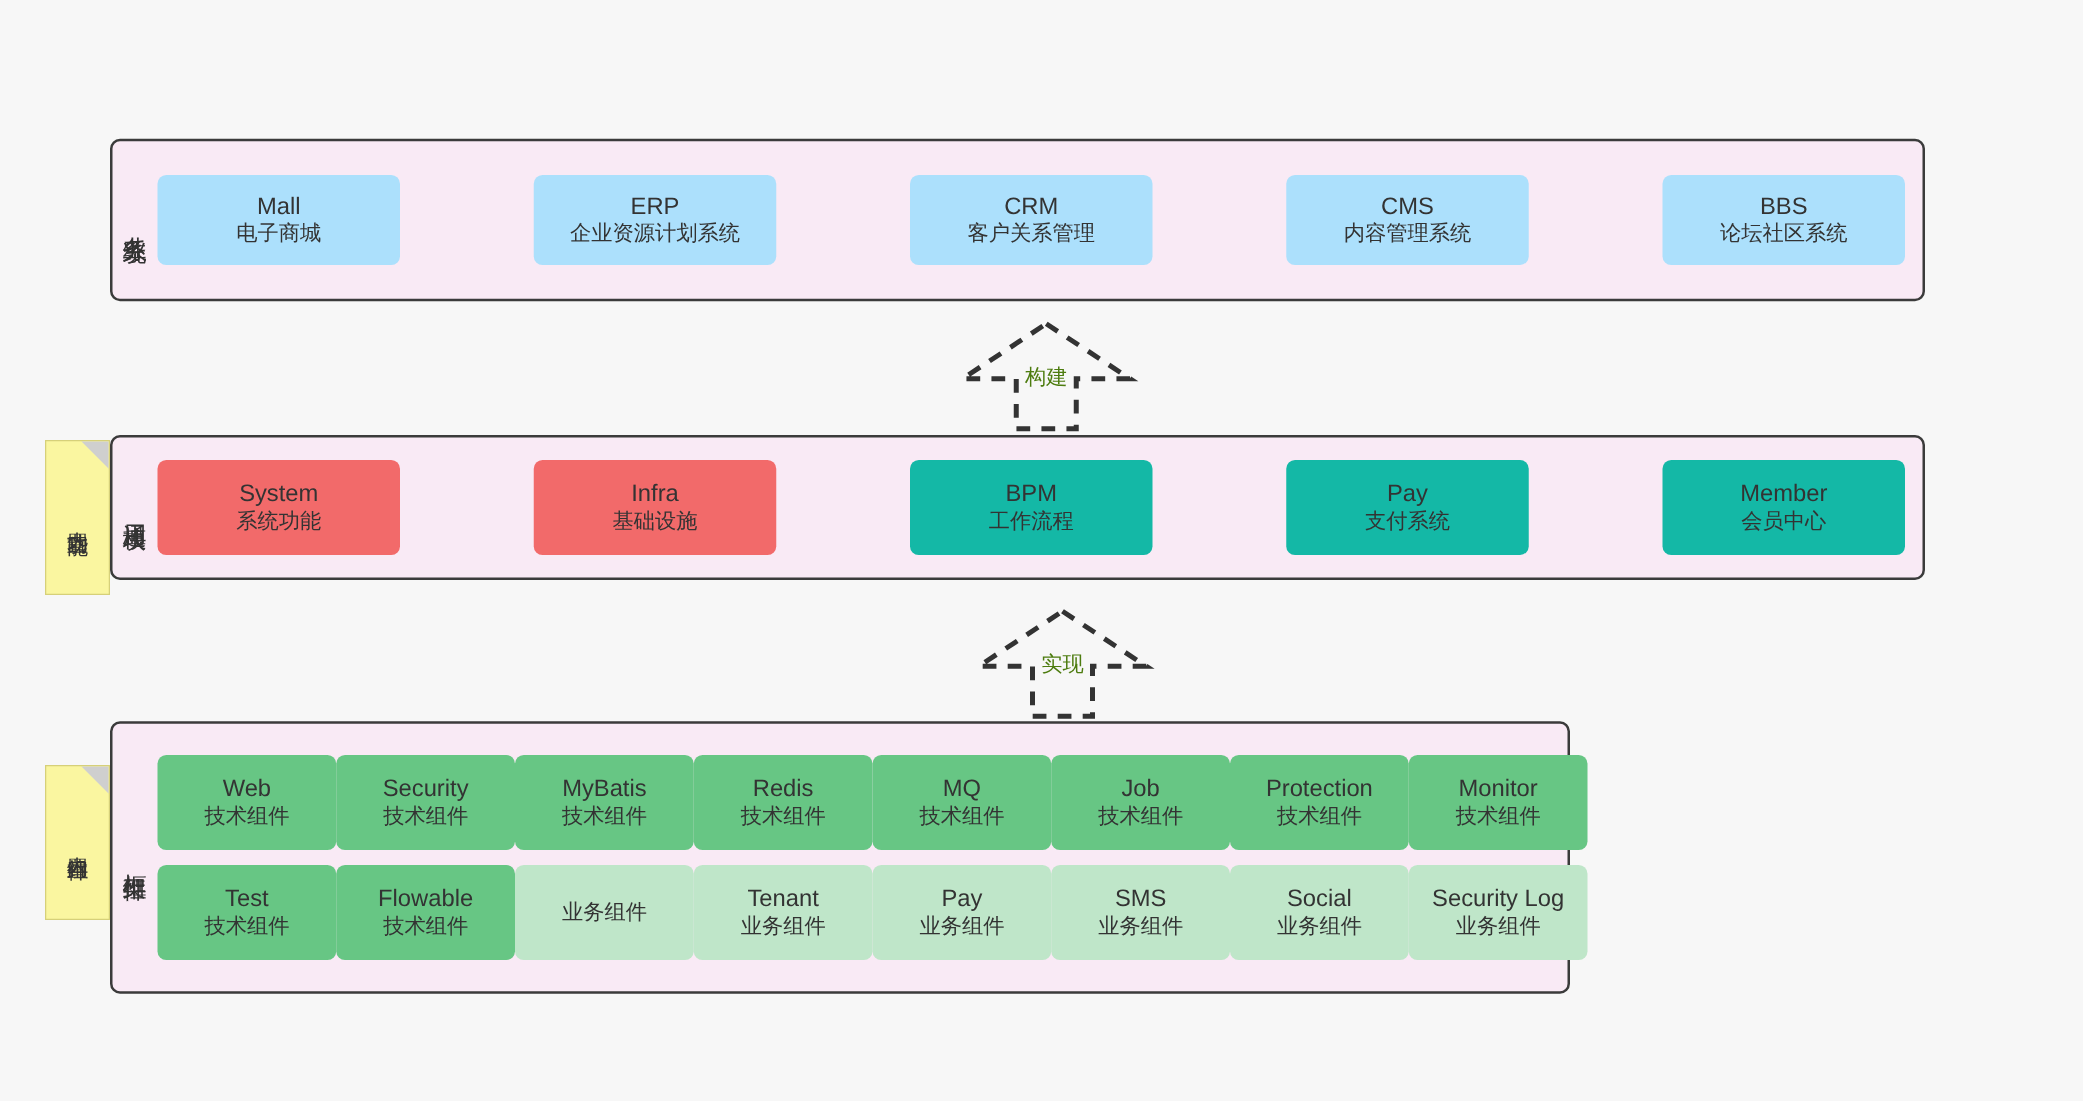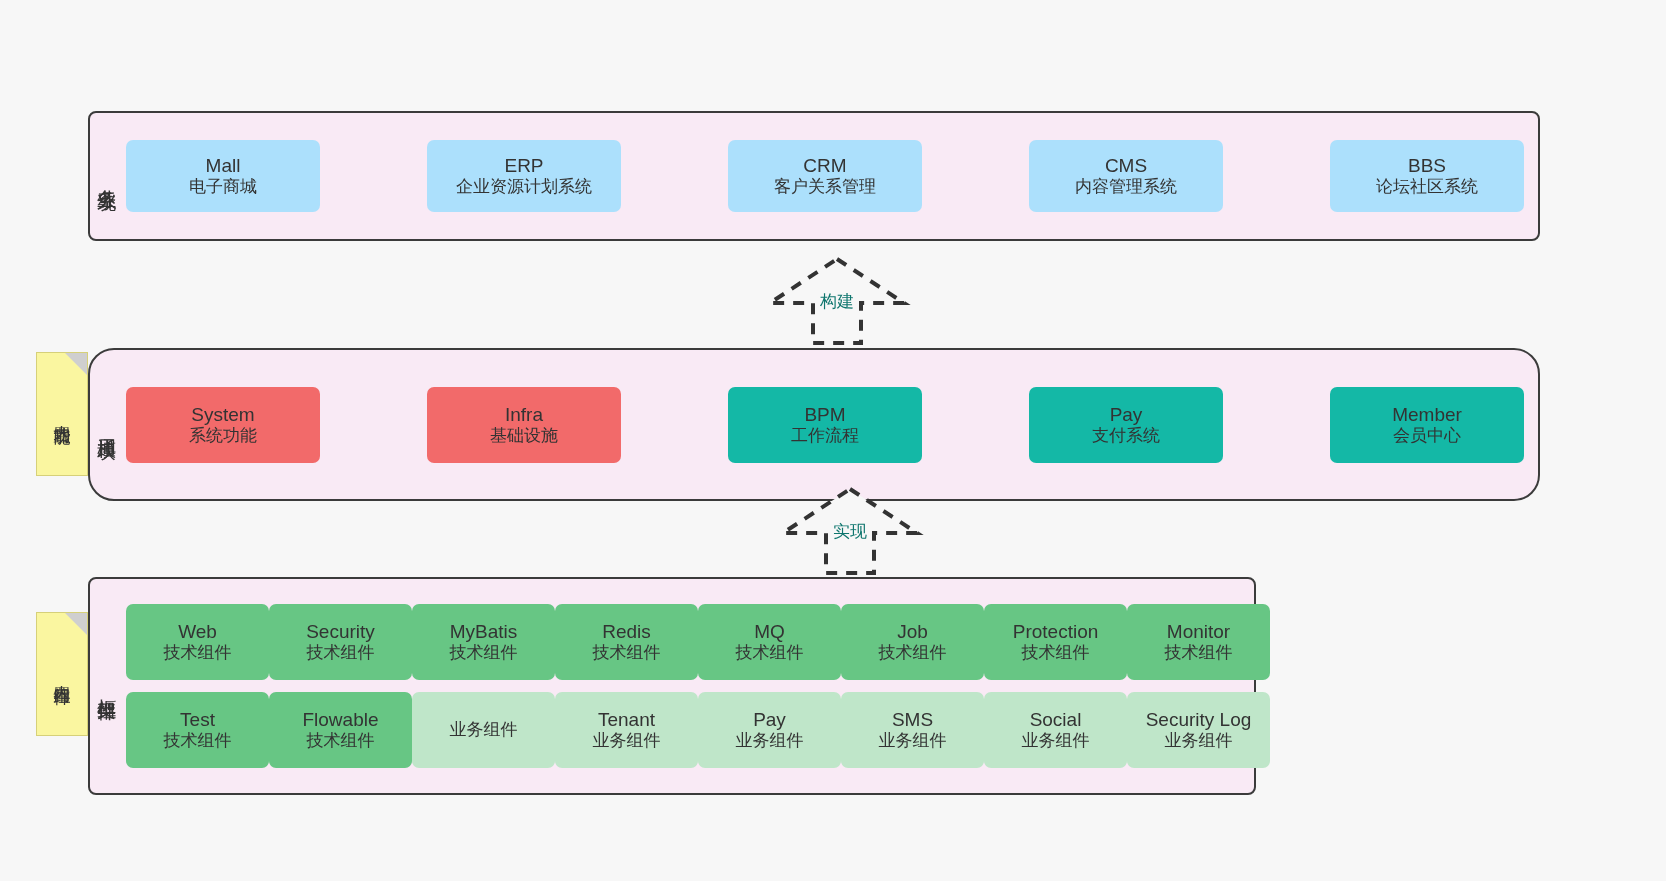--- a/index.html
+++ b/index.html
@@ -74,21 +74,21 @@
   }
   .card .t1 { font-size: 19px; }
   .card .t2 { font-size: 17px; }
 
   
   #layer-business { left: 88px; top: 111px; width: 1452px; height: 130px; }
   #layer-business .layer-body { padding-right: 14px; }
   #layer-business .card { width: 194px; height: 72px; background: #ace0fc; }
 
   
-  #layer-modules { left: 88px; top: 348px; width: 1452px; height: 153px; border-radius: 26px; }
+  #layer-modules { left: 88px; top: 348px; width: 1452px; height: 116px; }
   #layer-modules .layer-body { padding-right: 14px; }
   #layer-modules .card { width: 194px; height: 76px; }
   .c-red   { background: #f26a6a; }
   .c-pink  { background: #14b8a6; }
 
   
   #layer-framework { left: 88px; top: 577px; width: 1168px; height: 218px; }
   #layer-framework .layer-body { padding-right: 14px; gap: 12px; }
   #layer-framework .card { width: 143px; height: 76px; }
   .c-green  { background: #67c684; }
@@ -131,21 +131,21 @@
   }
   #arrow-build    { left: 757px; top: 255px; }
   #arrow-implement{ left: 770px; top: 485px; }
   .arrow svg { display: block; overflow: visible; }
   .arrow-label {
     position: absolute;
     left: 50%;
     transform: translateX(-50%);
     top: 35px;
     font-size: 17px;
-    color: #0f766e;
+    color: #4d7c0f;
     background: #f7f7f7;
     padding: 0 3px;
     white-space: nowrap;
   }
 </style>
 </head>
 <body>
 
 <div class="canvas">
 

